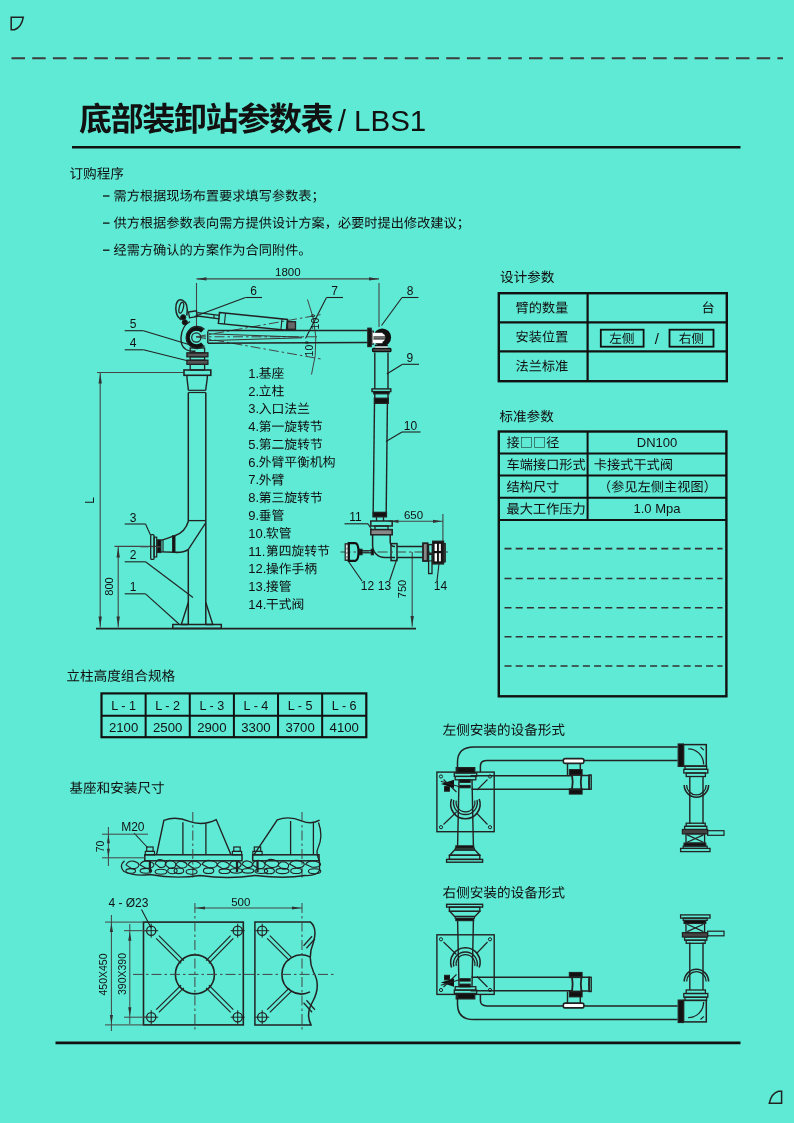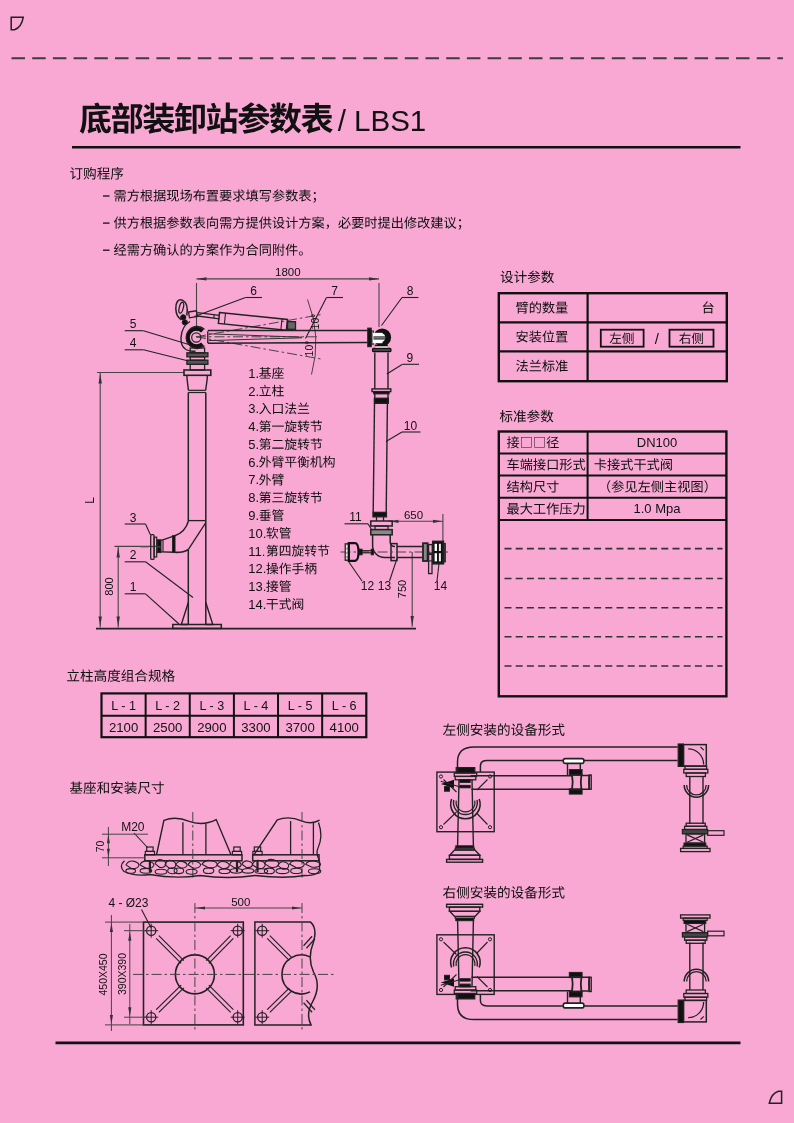--- a/index.html
+++ b/index.html
@@ -1,15 +1,15 @@
 <!DOCTYPE html>
 <html><head><meta charset="utf-8">
 <style>
 html,body{margin:0;padding:0;background:#fff;}
-#pg{position:relative;width:794px;height:1123px;background:#f9a8d4;overflow:hidden;}
+#pg{position:relative;width:794px;height:1123px;background:#5eead4;overflow:hidden;}
 text{white-space:pre;}
 </style></head>
 <body>
 <div id="pg">
 <svg width="794" height="1123" viewBox="0 0 794 1123">
 <defs>
         <path id="g0" d="M359 365H931V260H359ZM822 623 912 532Q829 514 730 502Q631 490 528 484Q424 477 328 475Q325 496 316 524Q308 553 299 572Q368 574 440 578Q513 583 582 590Q652 596 714 604Q775 613 822 623ZM589 549H707Q708 449 720 356Q733 263 753 190Q773 118 798 76Q822 33 847 33Q860 33 867 65Q874 97 876 163Q895 146 922 130Q948 114 970 107Q962 31 946 -10Q931 -50 904 -65Q878 -80 839 -80Q791 -80 753 -46Q715 -13 686 46Q656 106 636 186Q615 265 604 358Q592 450 589 549ZM169 756H960V649H169ZM111 756H228V474Q228 413 224 339Q220 265 209 188Q198 110 177 38Q156 -34 122 -92Q111 -82 92 -68Q74 -55 54 -42Q35 -30 21 -25Q52 29 70 92Q88 156 97 223Q106 290 108 354Q111 419 111 474ZM494 174 583 207Q602 167 620 122Q639 78 654 36Q670 -6 678 -38L582 -77Q575 -45 560 -2Q546 41 528 88Q511 134 494 174ZM464 822 577 857Q597 826 614 788Q630 750 636 721L517 681Q512 710 497 750Q482 790 464 822ZM293 -83 283 15 328 52 522 101Q520 77 521 47Q522 17 524 -2Q459 -22 417 -34Q375 -47 350 -56Q326 -64 314 -70Q301 -77 293 -83ZM293 -83Q291 -69 284 -51Q278 -33 270 -16Q263 1 256 11Q271 18 285 32Q299 46 299 75V572L410 539V0Q410 0 398 -5Q387 -10 369 -18Q351 -27 334 -38Q317 -48 305 -60Q293 -72 293 -83Z"></path>
         <path id="g1" d="M609 802H871V694H715V-84H609ZM846 802H868L885 807L969 755Q944 683 914 602Q883 521 855 456Q916 389 934 330Q951 270 951 221Q951 167 938 130Q926 93 898 74Q884 64 868 58Q851 52 831 50Q815 48 794 47Q774 46 754 47Q753 70 746 102Q739 135 725 159Q742 157 756 156Q770 156 782 156Q792 157 802 160Q811 162 818 166Q831 174 836 192Q841 209 841 235Q841 276 821 330Q801 383 744 442Q758 479 772 524Q787 568 802 612Q816 657 828 696Q839 736 846 763ZM67 739H551V632H67ZM42 470H574V362H42ZM119 611 222 637Q242 602 258 560Q273 519 280 488L173 458Q168 490 152 533Q137 576 119 611ZM399 640 516 614Q502 581 488 547Q473 513 460 482Q446 452 433 428L332 452Q344 478 357 510Q370 543 381 577Q392 611 399 640ZM151 61H473V-43H151ZM88 290H535V-83H416V183H200V-88H88ZM225 827 334 858Q349 826 364 788Q380 749 387 722L271 687Q266 714 252 754Q239 794 225 827Z"></path>
         <path id="g2" d="M425 289 518 251Q482 212 434 178Q387 145 331 118Q275 91 214 70Q153 50 91 36Q80 56 62 82Q43 107 26 123Q86 132 144 148Q202 165 255 186Q308 208 352 234Q395 260 425 289ZM578 288Q609 214 662 158Q715 103 793 67Q871 31 973 14Q956 -4 936 -32Q916 -61 906 -84Q794 -60 712 -14Q630 32 572 102Q515 172 477 267ZM831 238 916 174Q885 154 850 133Q815 112 780 94Q746 77 716 64L644 122Q674 136 708 156Q743 175 775 197Q807 219 831 238ZM45 324H956V230H45ZM394 733H947V630H394ZM420 512H926V409H420ZM248 850H359V366H248ZM609 850H729V441H609ZM47 736 116 804Q149 783 186 754Q224 726 244 703L171 628Q159 644 138 663Q117 682 94 702Q70 721 47 736ZM29 506Q76 523 142 550Q207 576 275 604L298 510Q240 483 180 456Q119 430 67 409ZM220 -97 213 -13 260 20 577 81Q574 61 571 32Q568 3 569 -14Q463 -35 398 -49Q333 -63 298 -72Q262 -80 246 -86Q229 -92 220 -97ZM220 -97Q217 -84 212 -66Q206 -49 199 -32Q192 -16 184 -6Q196 -2 210 6Q224 14 234 28Q244 43 244 65V165L360 166V-8Q360 -8 346 -14Q331 -19 310 -28Q290 -38 269 -50Q248 -61 234 -73Q220 -85 220 -97ZM418 369 535 402Q551 375 566 343Q580 311 585 286L461 250Q457 273 444 307Q432 341 418 369Z"></path>
         <path id="g3" d="M40 534H536V428H40ZM302 343H502V242H302ZM176 745H516V641H125ZM88 374H189V49L88 37ZM26 73Q92 81 176 92Q259 104 351 118Q443 132 531 145L537 33Q451 19 362 6Q274 -8 193 -20Q112 -33 44 -44ZM816 790H934V194Q934 154 926 126Q917 99 891 83Q866 67 832 63Q799 59 753 59Q751 76 746 99Q740 122 732 144Q724 167 715 183Q742 182 767 182Q792 181 801 181Q810 181 813 184Q816 188 816 197ZM567 790H872V678H683V-89H567ZM160 852 269 827Q245 743 206 665Q167 587 123 534Q113 543 96 556Q80 569 62 581Q45 593 32 600Q75 646 108 713Q142 780 160 852ZM249 704H361V74L249 59Z"></path>

